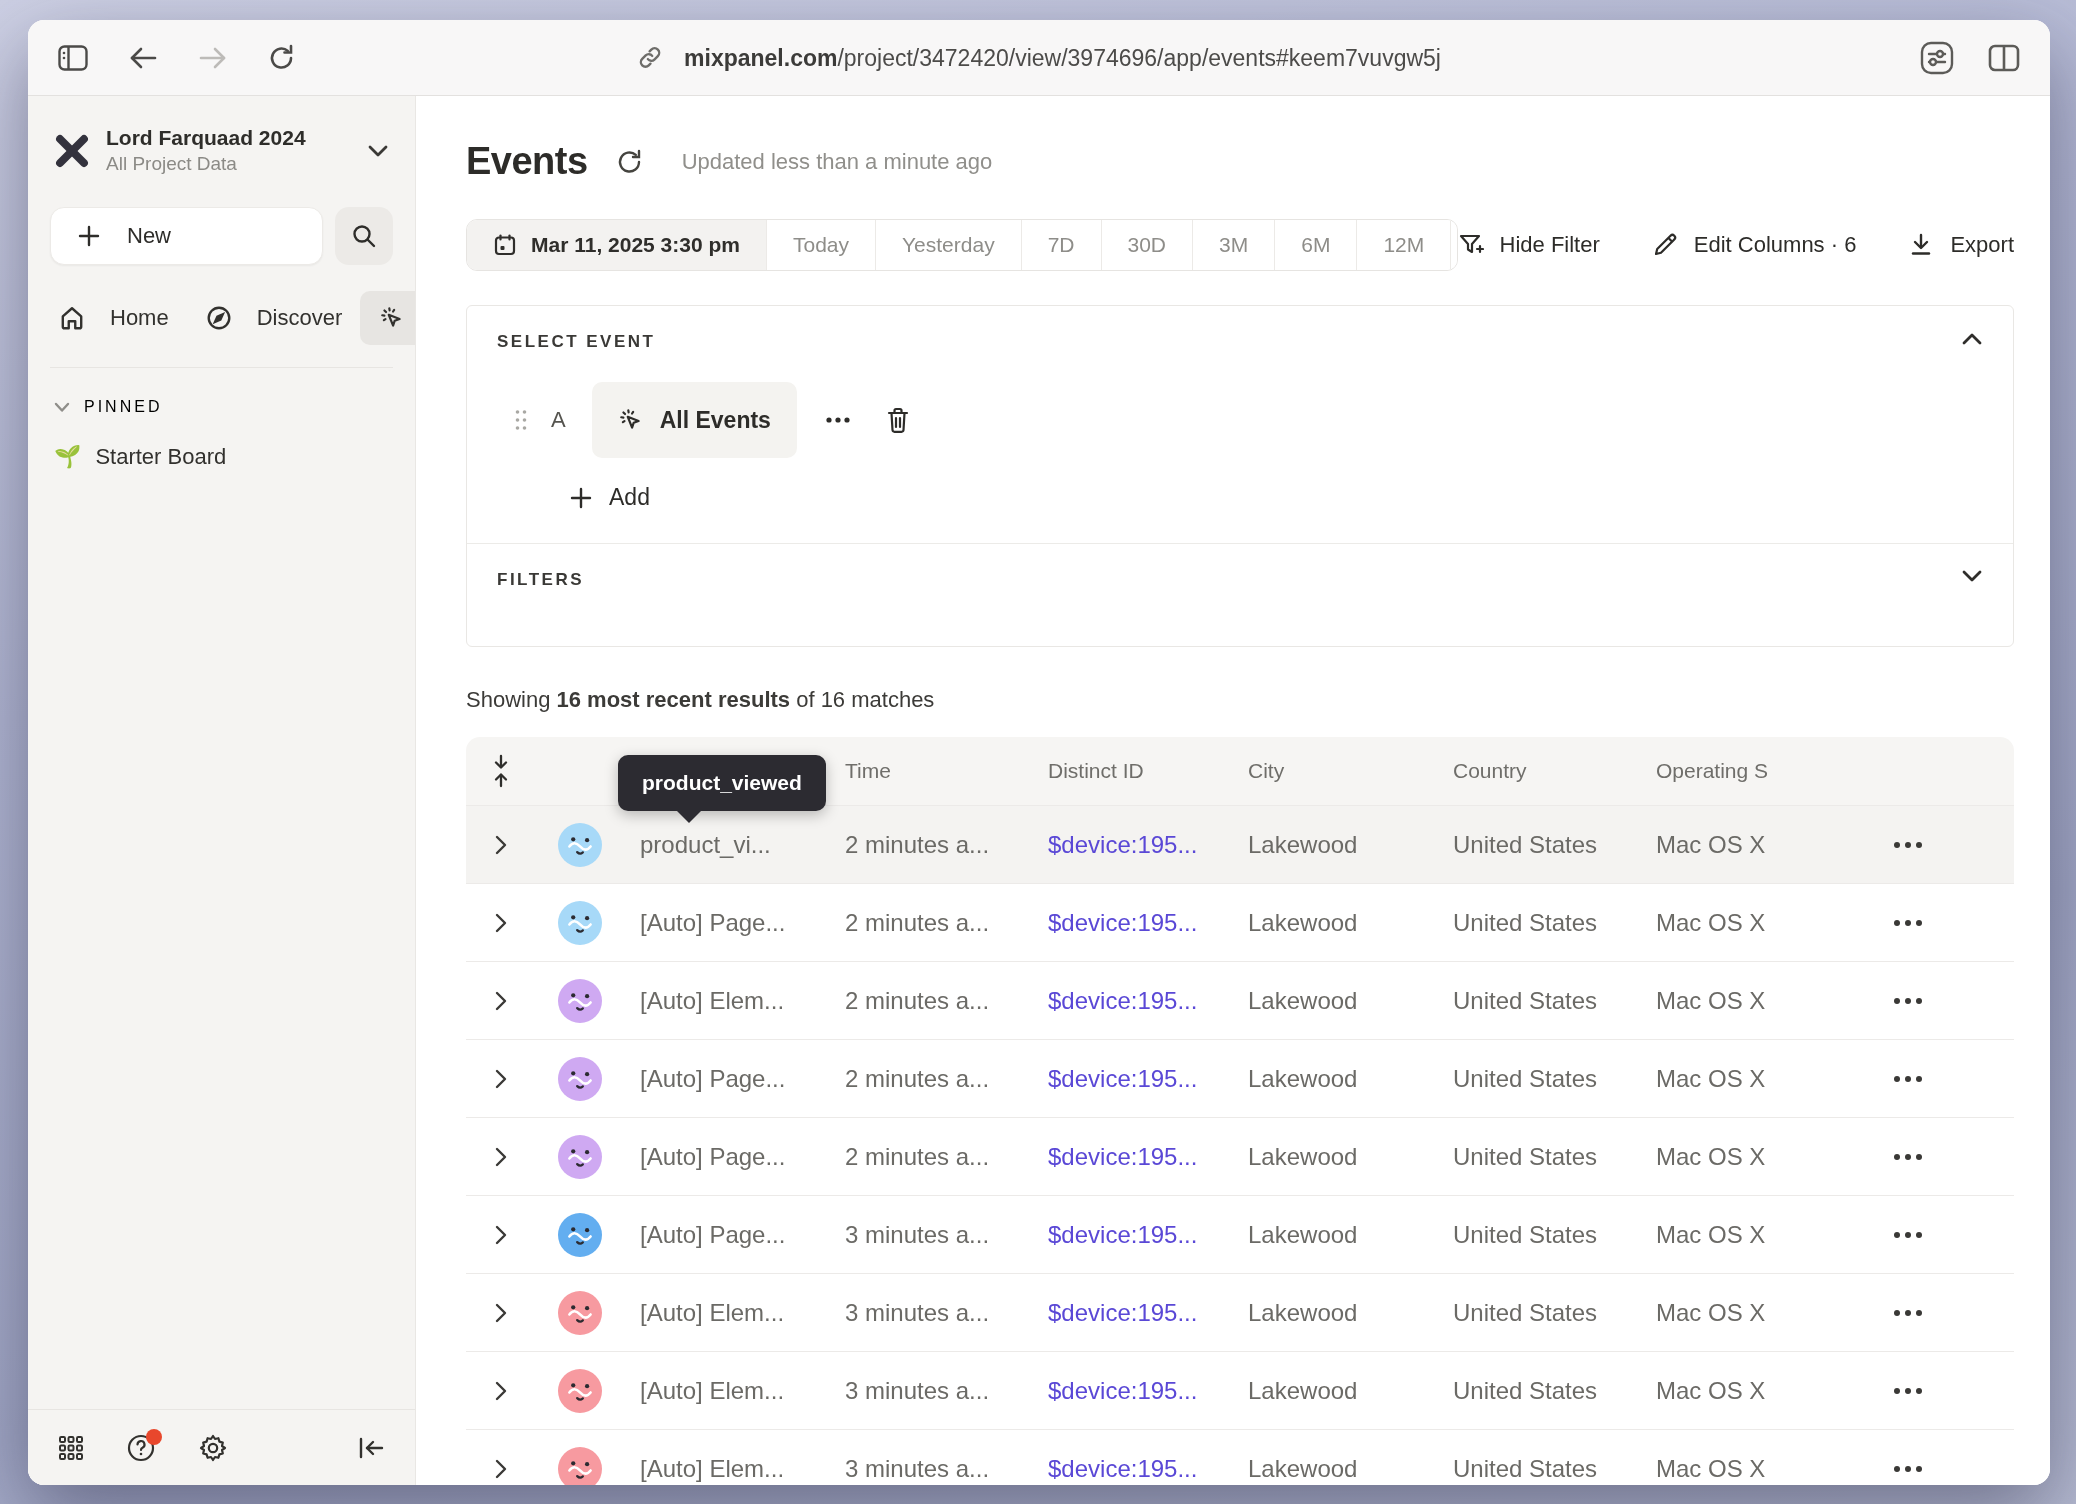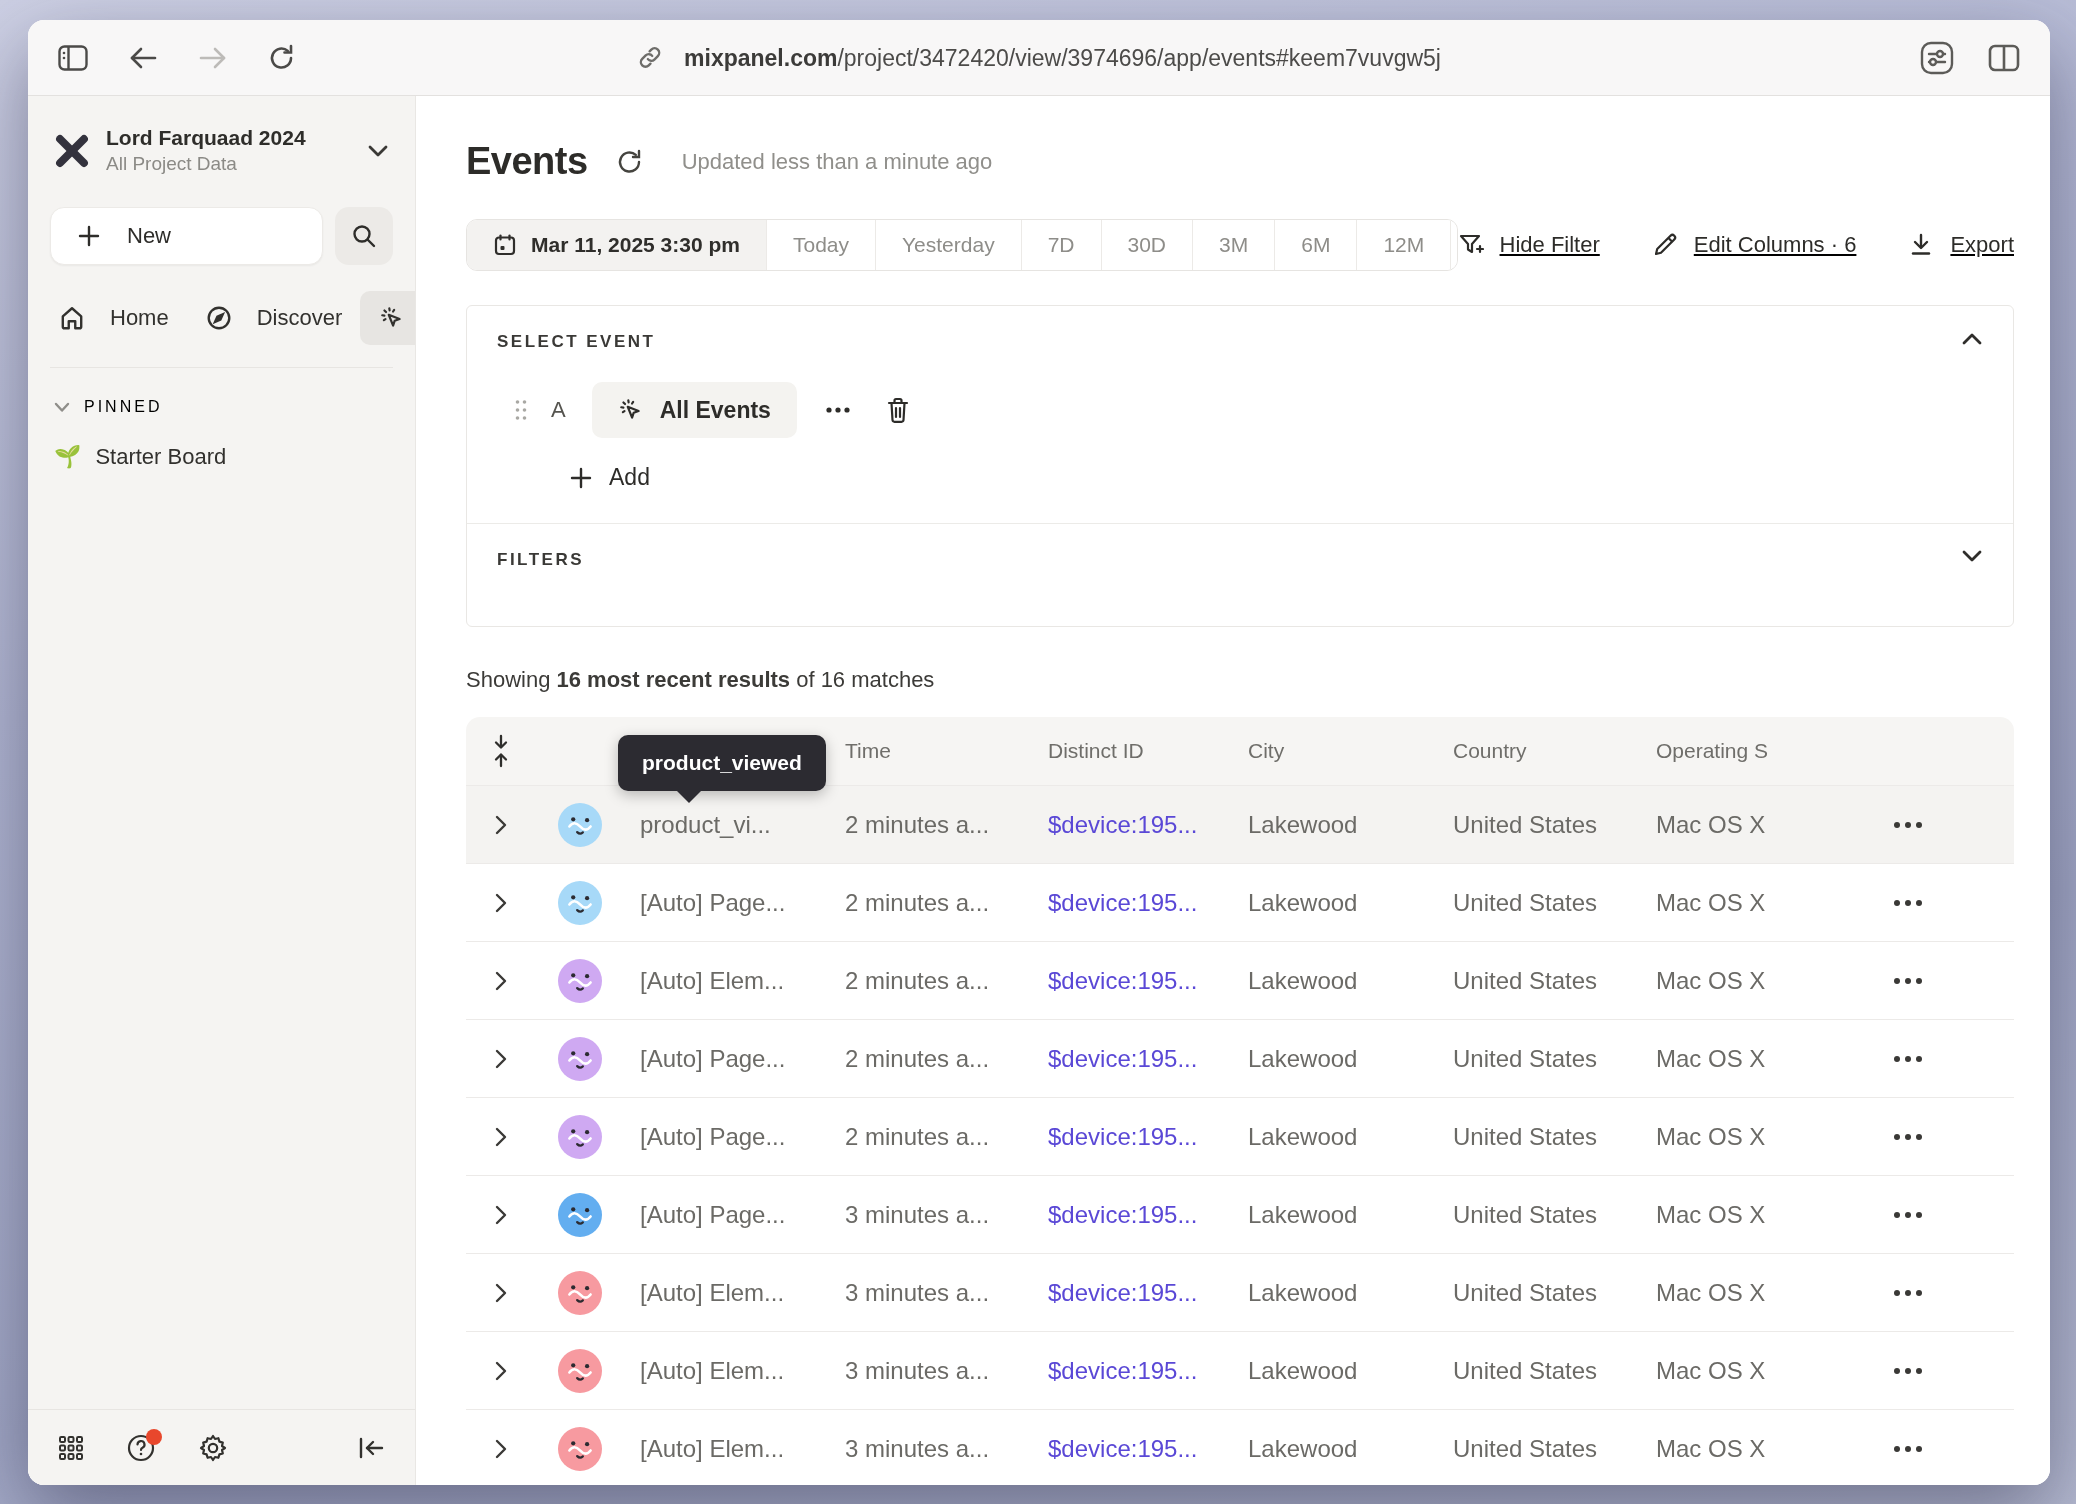--- a/index.html
+++ b/index.html
@@ -59,34 +59,34 @@
   .updated { font-size:22px; color:#908f8b; margin-left:10px; }
 
   
   .toolbar { display:flex; align-items:center; margin-top:36px; }
   .seg-ctl { display:flex; align-items:stretch; border:1px solid #e6e4e1; border-radius:11px; overflow:hidden;
     background:#fff; height:52px; }
   .seg { display:flex; align-items:center; gap:14px; padding:0 26px; font-size:21px; color:#8e8d89;
     border-right:1px solid #eceae7; cursor:pointer; white-space:nowrap; background:#fff; border-top:0; border-bottom:0; border-left:0; }
   .seg:last-child { border-right:none; }
   .seg.selected { background:#f3f2f0; color:#2f2e2b; font-weight:700; }
-  .tb-right { margin-left:auto; display:flex; align-items:center; gap:52px;text-decoration:underline; }
+  .tb-right { margin-left:auto; display:flex; align-items:center; gap:52px; }
   .tb-btn { display:flex; align-items:center; gap:16px; background:none; border:none; font-size:22px;
     font-weight:500; color:#2d2c29; cursor:pointer; white-space:nowrap; }
 
   
   .query-card { margin-top:34px; border:1px solid #e9e7e4; border-radius:6px; background:#fff; }
   .qc-section { padding:26px 30px; position:relative; }
   .qc-section + .qc-section { border-top:1px solid #ecebe8; }
   .qc-title { font-size:17px; font-weight:700; letter-spacing:2.5px; color:#3a3936; }
   .qc-chevron { position:absolute; right:30px; top:26px; background:none; border:none; cursor:pointer; }
   .event-row { display:flex; align-items:center; gap:22px; margin:30px 0 8px 16px; }
   .letter { font-size:22px; color:#55544f; margin-right:4px; }
   .event-pill { display:flex; align-items:center; gap:16px; background:#f4f3f0; border:none; border-radius:10px;
-    height:56px; padding:0 26px; font-size:23px; font-weight:700; color:#2d2c29; cursor:pointer; }
+    height:76px; padding:0 26px; font-size:23px; font-weight:700; color:#2d2c29; cursor:pointer; }
   .icon-btn { background:none; border:none; display:flex; align-items:center; cursor:pointer; padding:6px; }
   .add-btn { display:flex; align-items:center; gap:16px; background:none; border:none; font-size:23px;
     font-weight:500; color:#2d2c29; cursor:pointer; margin:26px 0 6px 72px; }
   .filters-pad { height:30px; }
 
   
   .results-line { margin-top:40px; font-size:22px; color:#3c3b38; }
   .results-line b { font-weight:700; }
 
   

